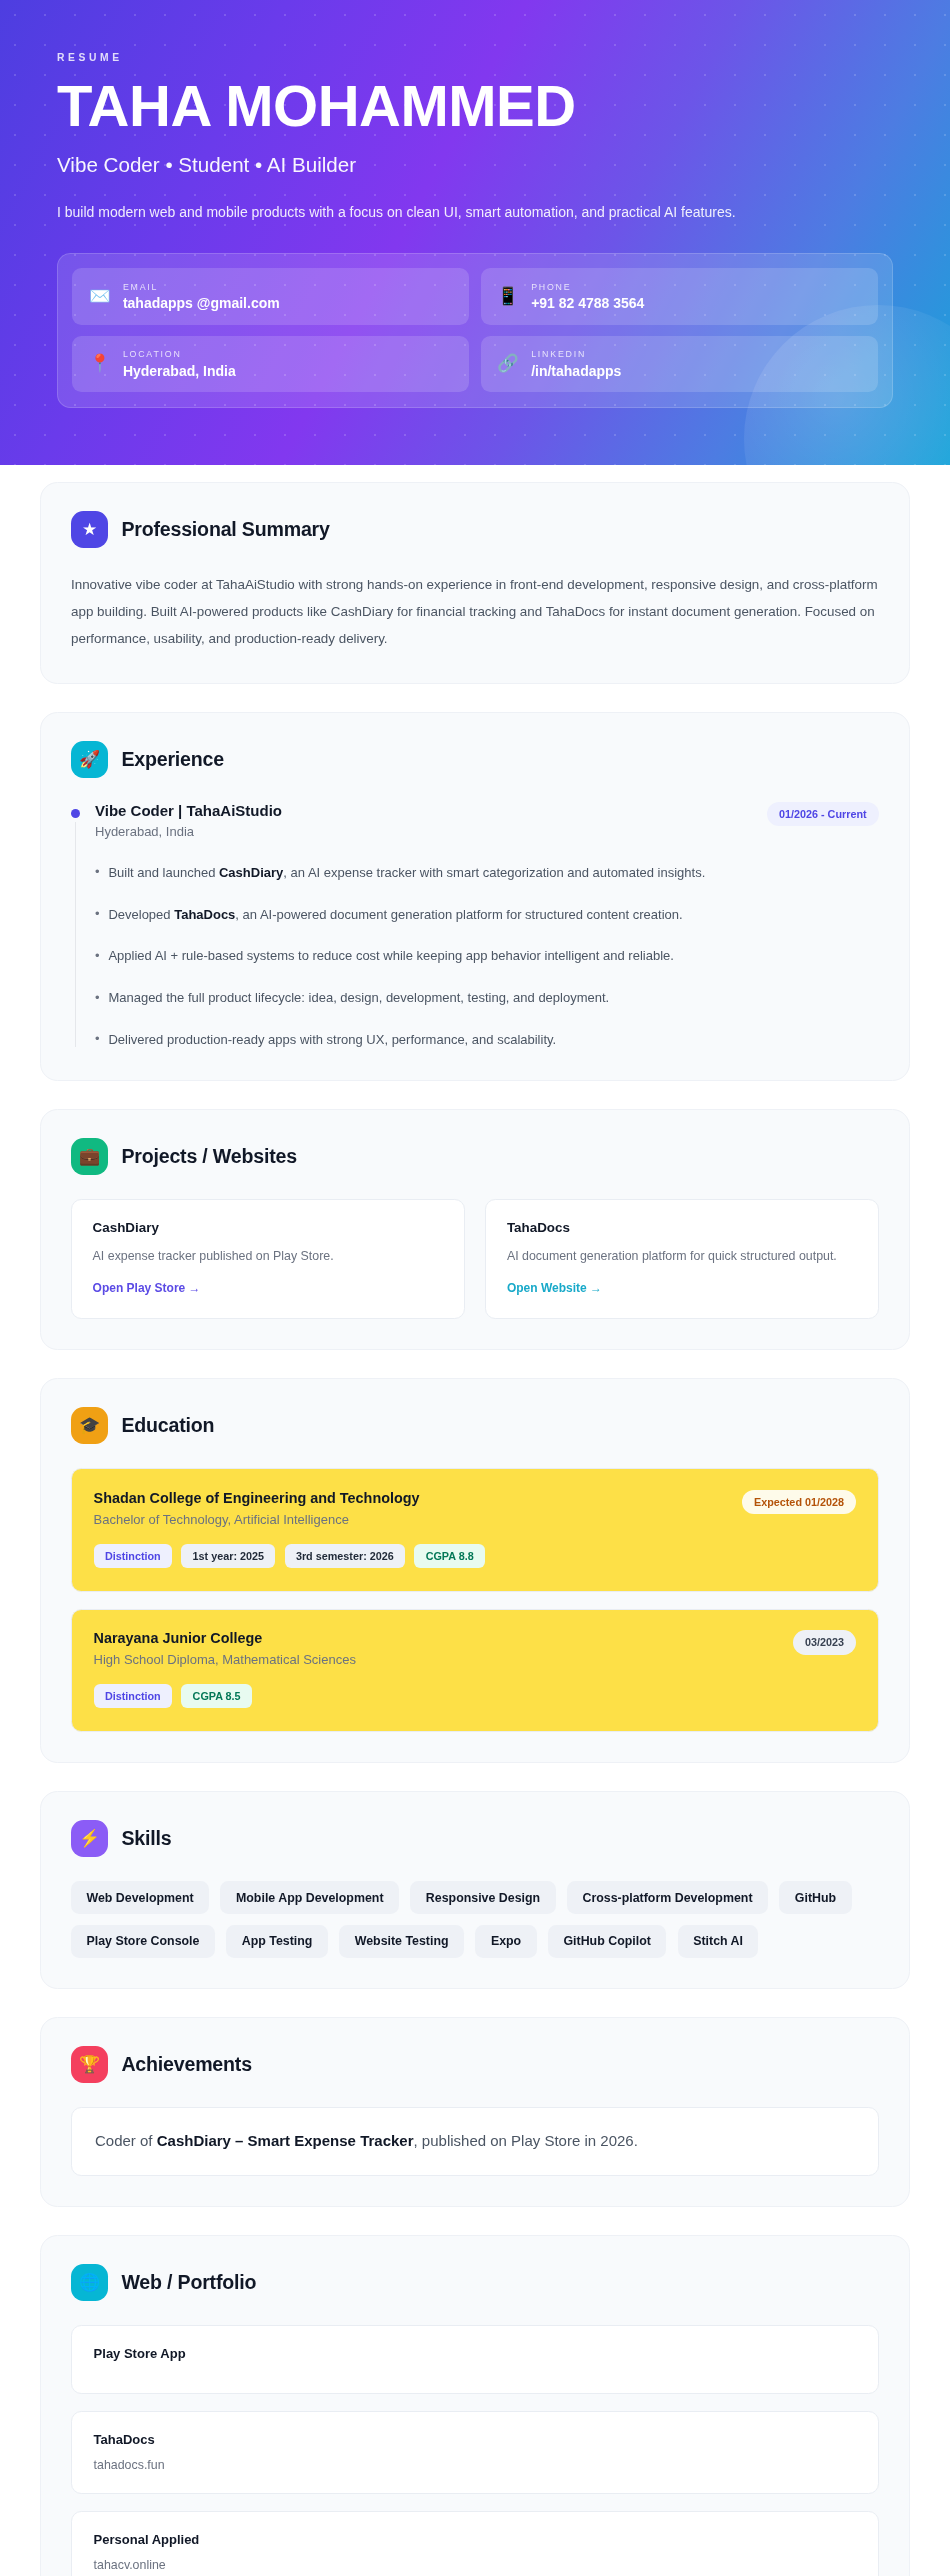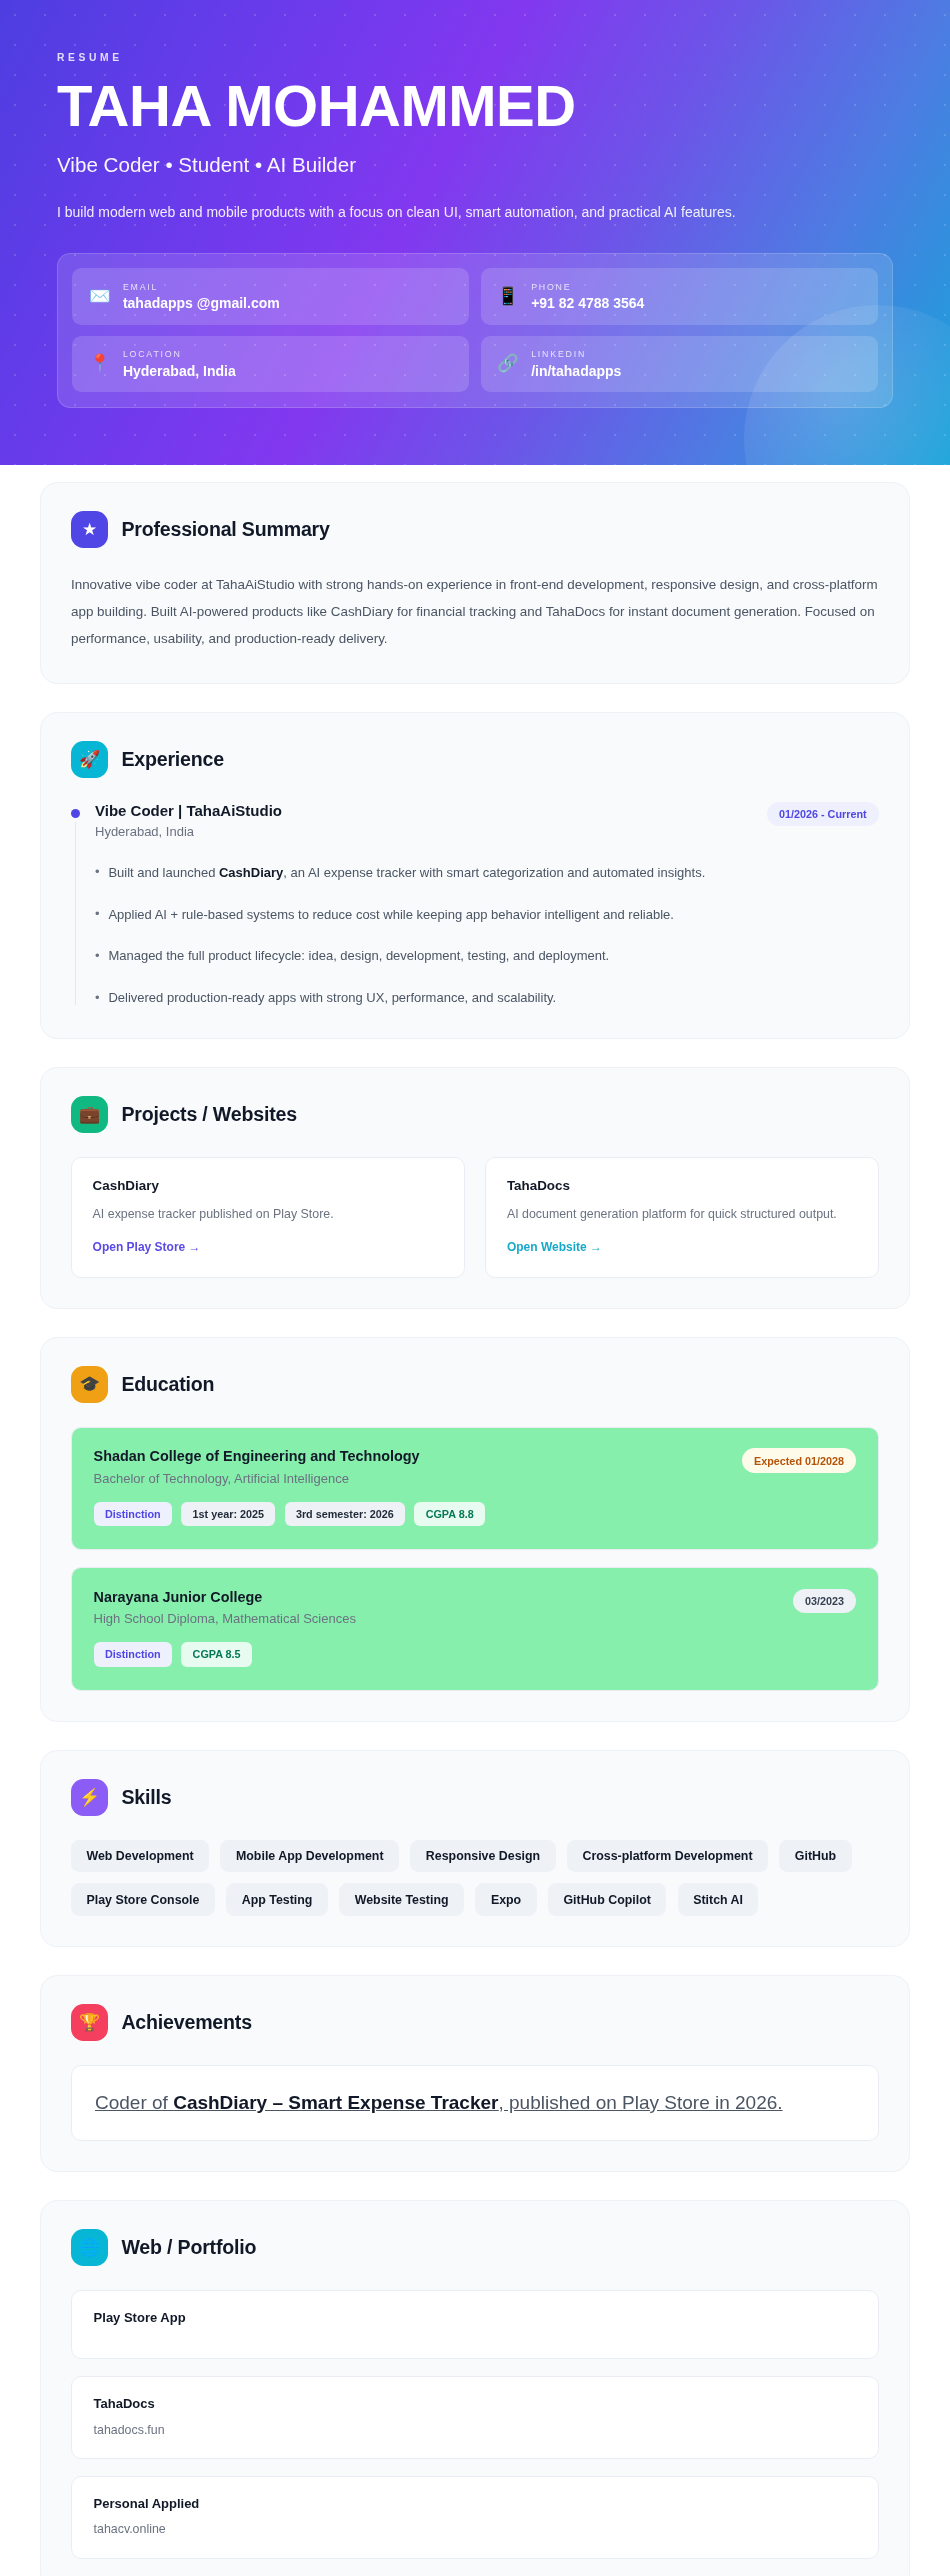--- a/index.html
+++ b/index.html
@@ -193,21 +193,21 @@
     padding: 19.6px 20.6px 23px 20.6px;
   }
   .project-name { font-size: 13.4px; font-weight: 800; color: #111827; margin-bottom: 11.3px; }
   .project-desc { font-size: 12.4px; color: #6b7280; line-height: 1.62; margin-bottom: 15.5px; }
   .project-link { font-size: 12px; font-weight: 700; text-decoration: none; display: inline-block; }
   .link-indigo { color: #5b4be5; }
   .link-cyan { color: #18a9c9; }
 
   
   .edu-card {
-    background: #86efac;
+    background: #fde047;
     border: 0.5px solid #e9edf3;
     border-radius: 10.3px;
     padding: 20.6px 21.6px 23px 21.6px;
     margin-bottom: 16.5px;
   }
   .edu-card:last-child { margin-bottom: 0; }
   .edu-row { display: flex; align-items: flex-start; justify-content: space-between; gap: 15.5px; }
   .edu-school { font-size: 14.4px; font-weight: 800; color: #111827; }
   .edu-degree { font-size: 13px; color: #6b7280; margin-top: 6.2px; }
   .edu-chips { display: flex; flex-wrap: wrap; gap: 9.3px; margin-top: 16.5px; }
@@ -234,21 +234,21 @@
     white-space: nowrap;
   }
 
   
   .ach-card {
     background: #ffffff;
     border: 0.5px solid #e9edf3;
     border-radius: 10.3px;
     padding: 21.6px 23px;
   }
-  .ach-text { font-size: 19px; color: #4b5563; line-height: 1.6; text-decoration: underline; }
+  .ach-text { font-size: 15px; color: #4b5563; line-height: 1.6; }
   .ach-text b { color: #111827; font-weight: 800; }
 
   
   .web-card {
     background: #ffffff;
     border: 0.5px solid #e9edf3;
     border-radius: 10.3px;
     padding: 19.6px 21.6px 21.6px 21.6px;
     margin-bottom: 16.5px;
   }
@@ -328,20 +328,21 @@
       <div class="exp-item">
         <div class="exp-row">
           <div>
             <div class="exp-role">Vibe Coder | TahaAiStudio</div>
             <div class="exp-place">Hyderabad, India</div>
           </div>
           <span class="pill pill-indigo">01/2026 - Current</span>
         </div>
         <ul class="exp-bullets" id="exp-bullets">
             <li>Built and launched <b>CashDiary</b>, an AI expense tracker with smart categorization and automated insights.</li>
+            <li>Developed <b>TahaDocs</b>, an AI-powered document generation platform for structured content creation.</li>
             <li>Applied AI + rule-based systems to reduce cost while keeping app behavior intelligent and reliable.</li>
             <li>Managed the full product lifecycle: idea, design, development, testing, and deployment.</li>
             <li>Delivered production-ready apps with strong UX, performance, and scalability.</li>
           </ul>
       </div>
     </section>
 
     <section class="section">
       <div class="section-head">
         <span class="section-badge" id="badge-projects" style="background: rgb(16, 185, 129);">💼</span>

